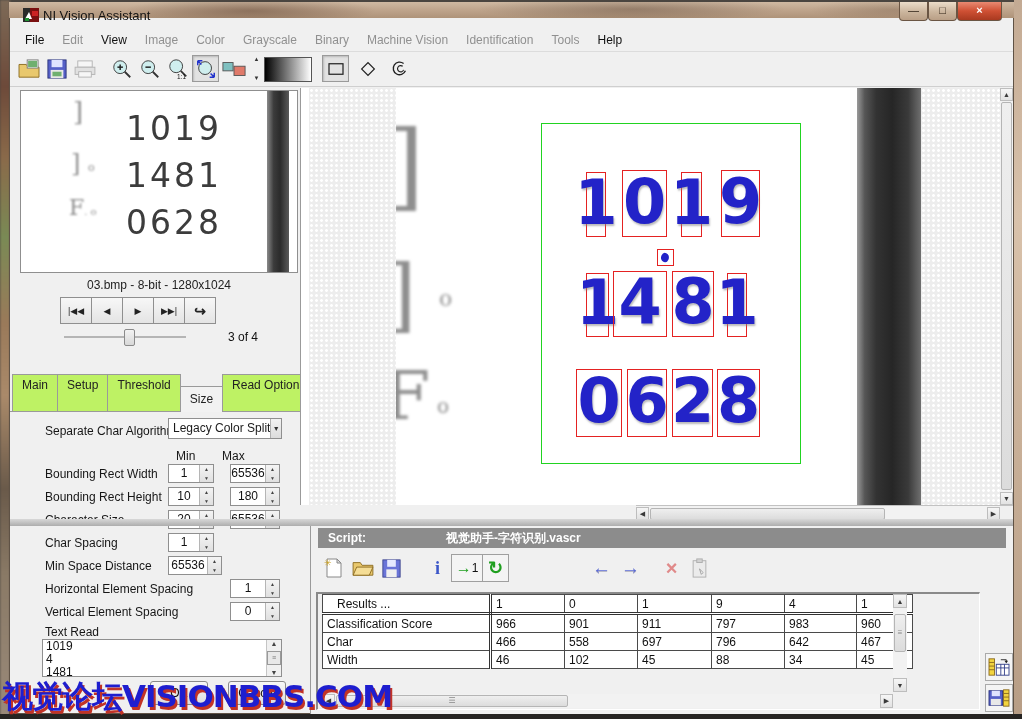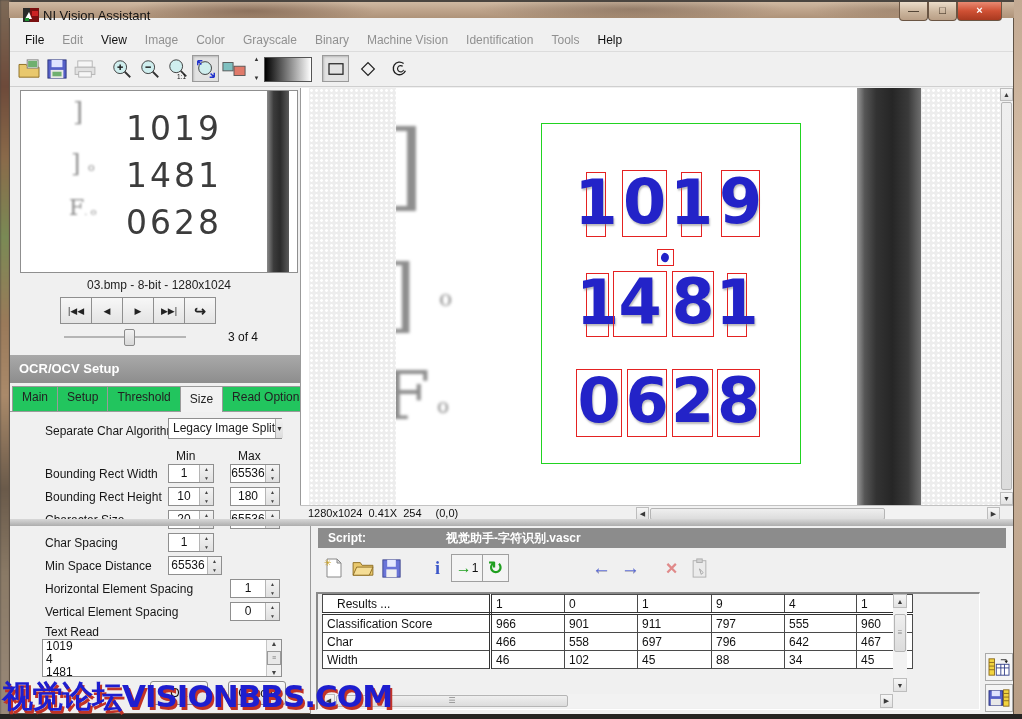--- a/index.html
+++ b/index.html
@@ -57,21 +57,21 @@
   .navbtn{width:32px;height:27px;border:1px solid #8f8f8f;background:linear-gradient(180deg,#f7f7f7,#e4e4e4);
     display:flex;align-items:center;justify-content:center;font-size:9px;color:#222;box-sizing:border-box;margin-right:-1px;}
   #nav-loop{font-size:14px;font-weight:bold;}
   #slider-track{left:64px;top:336px;width:122px;height:2px;background:#b5b5b5;}
   #slider-thumb{left:124px;top:329px;width:11px;height:17px;background:linear-gradient(180deg,#f2f2f2,#d8d8d8);border:1px solid #8a8a8a;border-radius:2px;box-sizing:border-box;}
   #pos-label{left:228px;top:330px;font-size:12px;color:#111;}
   
   #setup-header{left:10px;top:355px;width:290px;height:28px;background:linear-gradient(180deg,#a9a9a9,#8d8d8d);
     color:#fff;font-weight:bold;font-size:13px;line-height:28px;padding-left:9px;box-sizing:border-box;}
   #tabs{left:12px;top:387px;display:flex;align-items:flex-end;height:25px;}
-  .tab{border:1px solid #9a9a9a;border-bottom:none;background:#22c55e;padding:3px 9px 8px;font-size:12px;color:#222;margin-right:-1px;}
+  .tab{border:1px solid #9a9a9a;border-bottom:none;background:#bef264;padding:3px 9px 20px;font-size:12px;color:#222;margin-right:-1px;}
   .tab.active{background:#f2f2f2;padding:5px 9px 6px;position:relative;z-index:2;}
   #tab-divider{left:10px;top:411px;width:290px;height:1px;background:#9a9a9a;}
   .f-label{position:absolute;font-size:12px;color:#161616;}
   .spinbox{position:absolute;height:19px;border:1px solid #8f8f8f;background:#fff;display:flex;box-sizing:border-box;}
   .spinbox .val{flex:1;text-align:center;line-height:17px;font-size:12px;color:#111;}
   .spin{width:13px;border-left:1px solid #b5b5b5;background:linear-gradient(180deg,#f4f4f4,#e0e0e0);
     display:flex;flex-direction:column;align-items:center;justify-content:space-around;font-size:5px;color:#444;}
   #algo-dd{left:168px;top:418px;width:114px;height:21px;border:1px solid #8f8f8f;background:#fff;display:flex;box-sizing:border-box;}
   #algo-dd .val{flex:1;font-size:12px;line-height:19px;padding-left:4px;white-space:nowrap;}
   #algo-dd .dd{width:17px;background:linear-gradient(180deg,#f2f2f2,#dcdcdc);border-left:1px solid #b0b0b0;
@@ -278,38 +278,37 @@
         <span>▶▶|</span>
       </div>
     <div class="navbtn" id="nav-loop">
         <span>↪</span>
       </div>
   </div>
   <div class="abs" id="slider-track"></div>
   <div class="abs" id="slider-thumb"></div>
   <div class="abs" id="pos-label">3 of 4</div>
 
-  <div class="abs" id="setup-header">OCR/OCV Setup</div>
   <div class="abs" id="tabs">
     <div class="tab">Main</div>
     <div class="tab">Setup</div>
     <div class="tab">Threshold</div>
     <div class="tab active">Size</div>
     <div class="tab">Read Options</div>
   </div>
   <div class="abs" id="tab-divider"></div>
 
   <div class="f-label" style="left:45px;top:424px;">Separate Char Algorithm</div>
   <div class="abs" id="algo-dd">
-    <span class="val">Legacy Image Split</span>
+    <span class="val">Legacy Color Split</span>
     <span class="dd">▼</span>
   </div>
 
   <div class="f-label" style="left:176px;top:449px;">Min</div>
-  <div class="f-label" style="left:238px;top:449px;">Max</div>
+  <div class="f-label" style="left:222px;top:449px;">Max</div>
 
   <div class="f-label" style="left:45px;top:467px;">Bounding Rect Width</div>
   <div class="spinbox" style="left:168px;top:464px;width:46px;">
     <span class="val">1</span>
     <span class="spin">
         <span>▲</span>
         <span>▼</span>
       </span>
   </div>
   <div class="spinbox" style="left:230px;top:464px;width:50px;">
@@ -462,26 +461,20 @@
   <div class="sb" style="left:1000px;top:88px;width:13px;height:417px;">
     <div class="sb-arrow" style="left:0;top:0;width:13px;height:13px;">
         <span>▲</span>
       </div>
     <div class="sb-thumb" style="left:1px;top:14px;width:11px;height:388px;"></div>
     <div class="sb-arrow" style="left:0;top:404px;width:13px;height:13px;">
         <span>▼</span>
       </div>
   </div>
 
-  <div class="abs" id="statusbar">
-    <span>1280x1024</span>
-    <span style="margin-left:-8px;">0.41X</span>
-    <span style="margin-left:-8px;">254</span>
-    <span>(0,0)</span>
-  </div>
   <div class="sb" style="left:636px;top:505px;width:364px;height:15px;border-top:1px solid #c2c2c2;">
     <div class="sb-arrow" style="left:0;top:1px;width:13px;height:13px;">
         <span>◀</span>
       </div>
     <div class="sb-thumb" style="left:14px;top:2px;width:235px;height:12px;"></div>
     <div class="sb-arrow" style="right:0;top:1px;width:13px;height:13px;">
         <span>▶</span>
       </div>
   </div>
   <div class="abs" style="left:1000px;top:505px;width:13px;height:15px;background:#f0f0f0;border-top:1px solid #c2c2c2;"></div>
@@ -552,21 +545,21 @@
       <td style="width:64px;">9</td>
       <td style="width:63px;">4</td>
       <td style="width:47px;">1</td>
     </tr>
     <tr>
       <td class="lbl">Classification Score</td>
       <td>966</td>
       <td>901</td>
       <td>911</td>
       <td>797</td>
-      <td>555</td>
+      <td>983</td>
       <td>960</td>
     </tr>
     <tr>
       <td class="lbl">Char</td>
       <td>466</td>
       <td>558</td>
       <td>697</td>
       <td>796</td>
       <td>642</td>
       <td>467</td>

